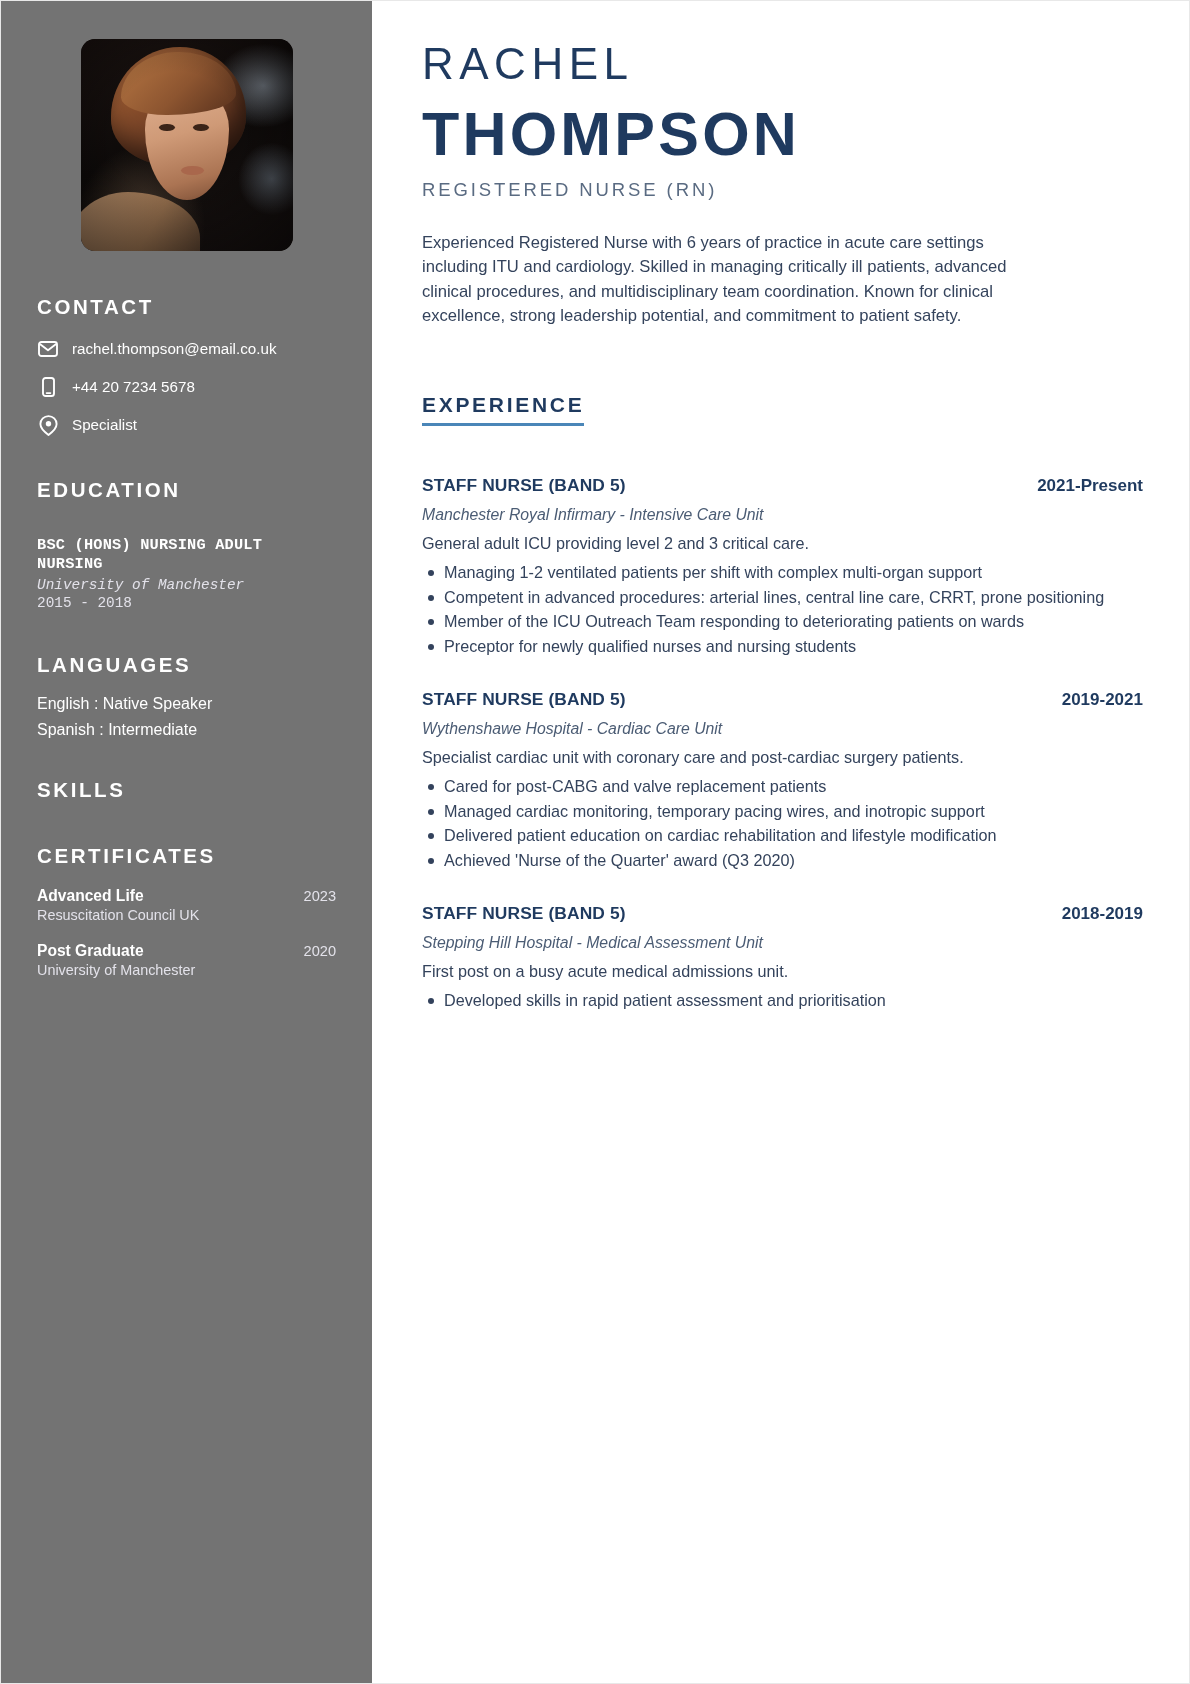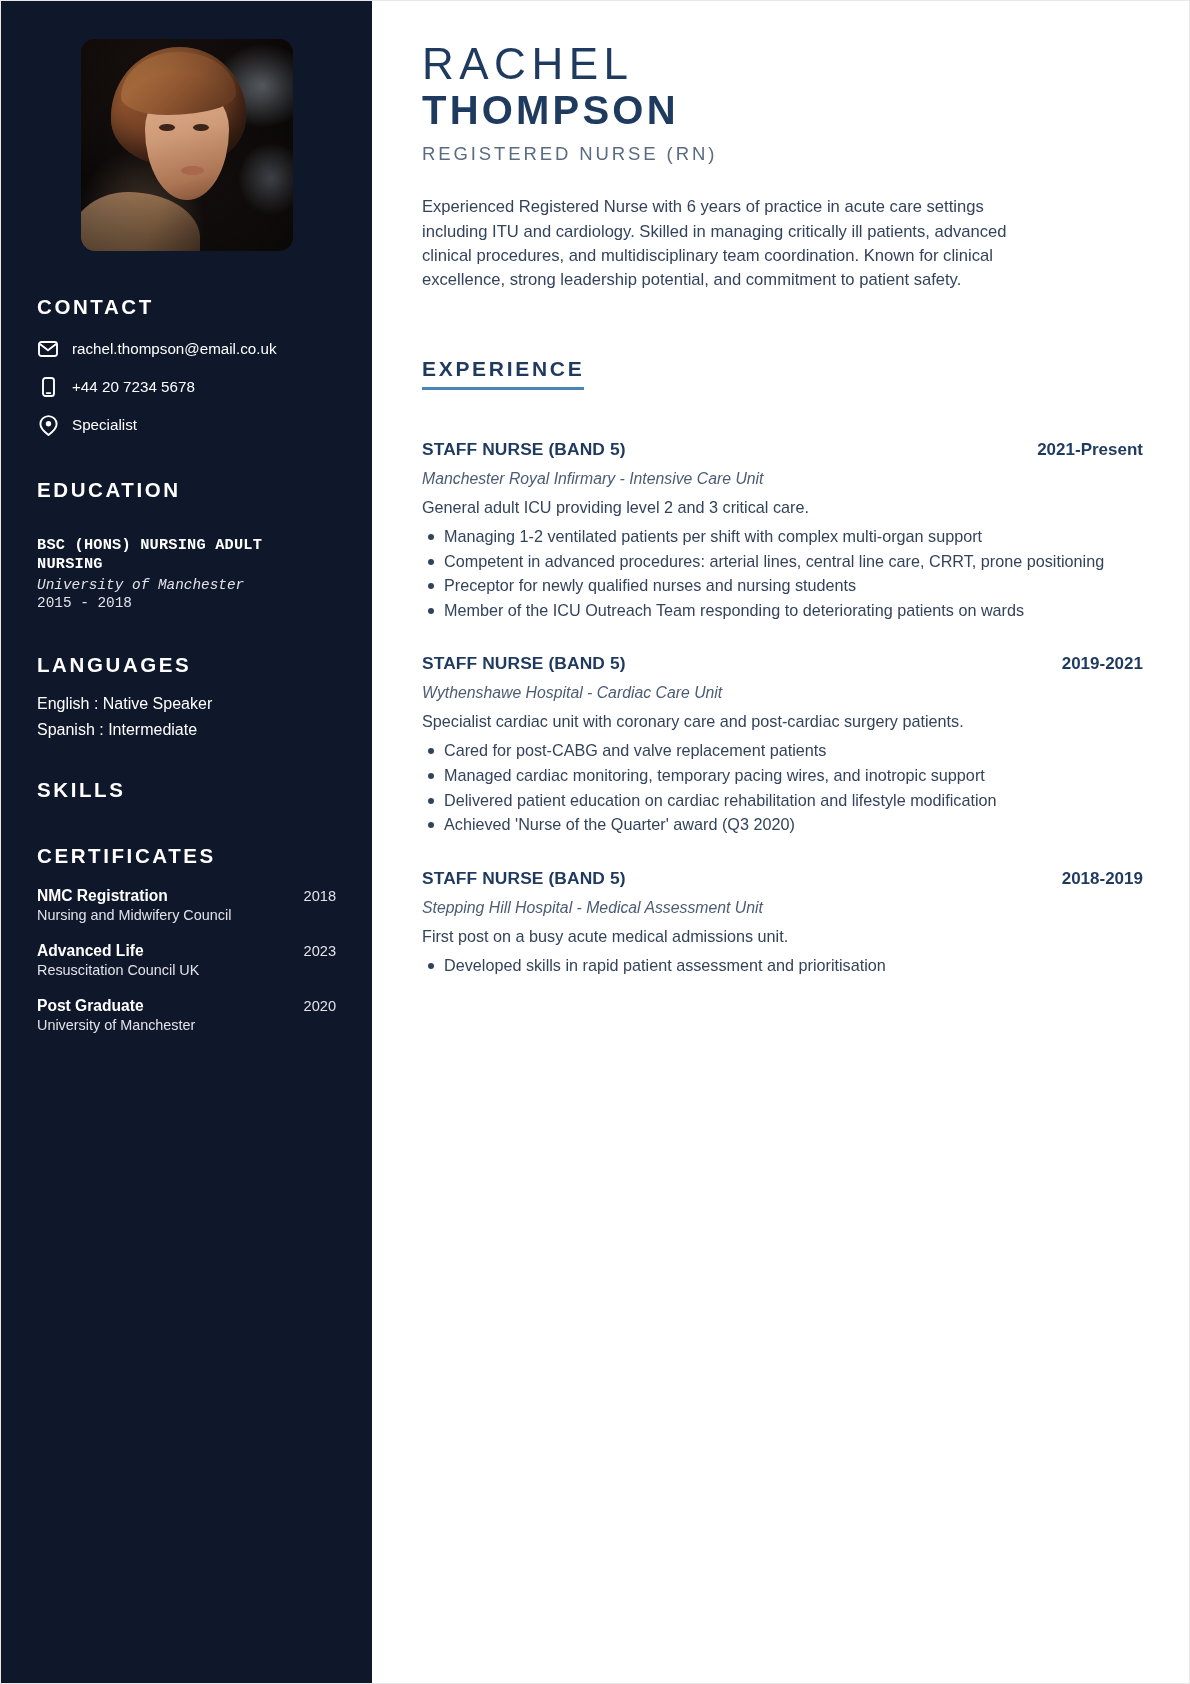--- a/index.html
+++ b/index.html
@@ -18,21 +18,21 @@
     height: 1684px;
     background: #ffffff;
     display: flex;
     border: 1px solid #e8e8e8;
   }
 
   
   .sidebar {
     width: 371px;
     min-width: 371px;
-    background: #0f172a;
+    background: #737373;
     color: #ffffff;
     padding: 38px 36px 40px 36px;
   }
   .photo-wrap {
     width: 212px;
     height: 212px;
     margin: 0 auto 0 44px;
     border-radius: 14px;
     overflow: hidden;
     position: relative;
@@ -194,26 +194,26 @@
   }
   .name-first {
     font-size: 44px;
     font-weight: normal;
     letter-spacing: 5.5px;
     color: #1f3a5f;
     line-height: 1.05;
     margin: 0;
   }
   .name-last {
-    font-size: 40px;
+    font-size: 61px;
     font-weight: bold;
     letter-spacing: 3.2px;
     color: #1f3a5f;
     line-height: 1.08;
-    margin: 2px 0 0 0;
+    margin: 15px 0 0 0;
   }
   .job-title {
     font-size: 18.5px;
     letter-spacing: 2.9px;
     color: #5a6b82;
     margin-top: 11px;
   }
   .summary {
     margin-top: 30px;
     font-size: 16.6px;
@@ -361,27 +361,20 @@
       </div>
     </section>
 
     <section class="sec-skills">
       <h2 class="side-h">SKILLS</h2>
     </section>
 
     <section class="sec-certificates">
       <h2 class="side-h">CERTIFICATES</h2>
 
-      <div class="cert-item">
-        <div class="cert-top">
-          <span class="cert-name">NMC Registration</span>
-          <span class="cert-year">2018</span>
-        </div>
-        <div class="cert-org">Nursing and Midwifery Council</div>
-      </div>
 
       <div class="cert-item">
         <div class="cert-top">
           <span class="cert-name">Advanced Life</span>
           <span class="cert-year">2023</span>
         </div>
         <div class="cert-org">Resuscitation Council UK</div>
       </div>
 
       <div class="cert-item">
@@ -409,22 +402,22 @@
     <div class="job">
       <div class="job-head">
         <span class="job-role">STAFF NURSE (BAND 5)</span>
         <span class="job-dates">2021-Present</span>
       </div>
       <div class="job-org">Manchester Royal Infirmary - Intensive Care Unit</div>
       <div class="job-desc">General adult ICU providing level 2 and 3 critical care.</div>
       <ul class="bullets">
         <li>Managing 1-2 ventilated patients per shift with complex multi-organ support</li>
         <li>Competent in advanced procedures: arterial lines, central line care, CRRT, prone positioning</li>
+        <li>Member of the ICU Outreach Team responding to deteriorating patients on wards</li>
         <li>Preceptor for newly qualified nurses and nursing students</li>
-        <li>Member of the ICU Outreach Team responding to deteriorating patients on wards</li>
       </ul>
     </div>
 
     
     <div class="job">
       <div class="job-head">
         <span class="job-role">STAFF NURSE (BAND 5)</span>
         <span class="job-dates">2019-2021</span>
       </div>
       <div class="job-org">Wythenshawe Hospital - Cardiac Care Unit</div>

